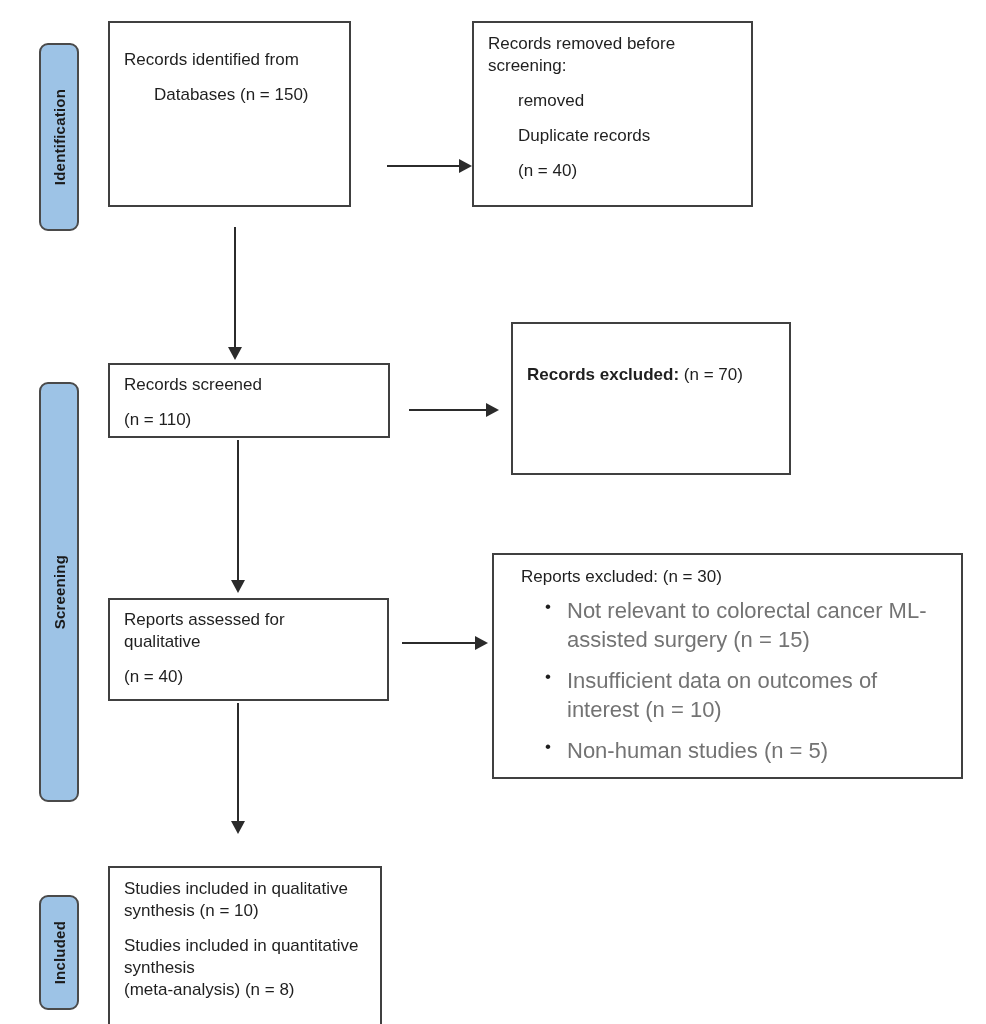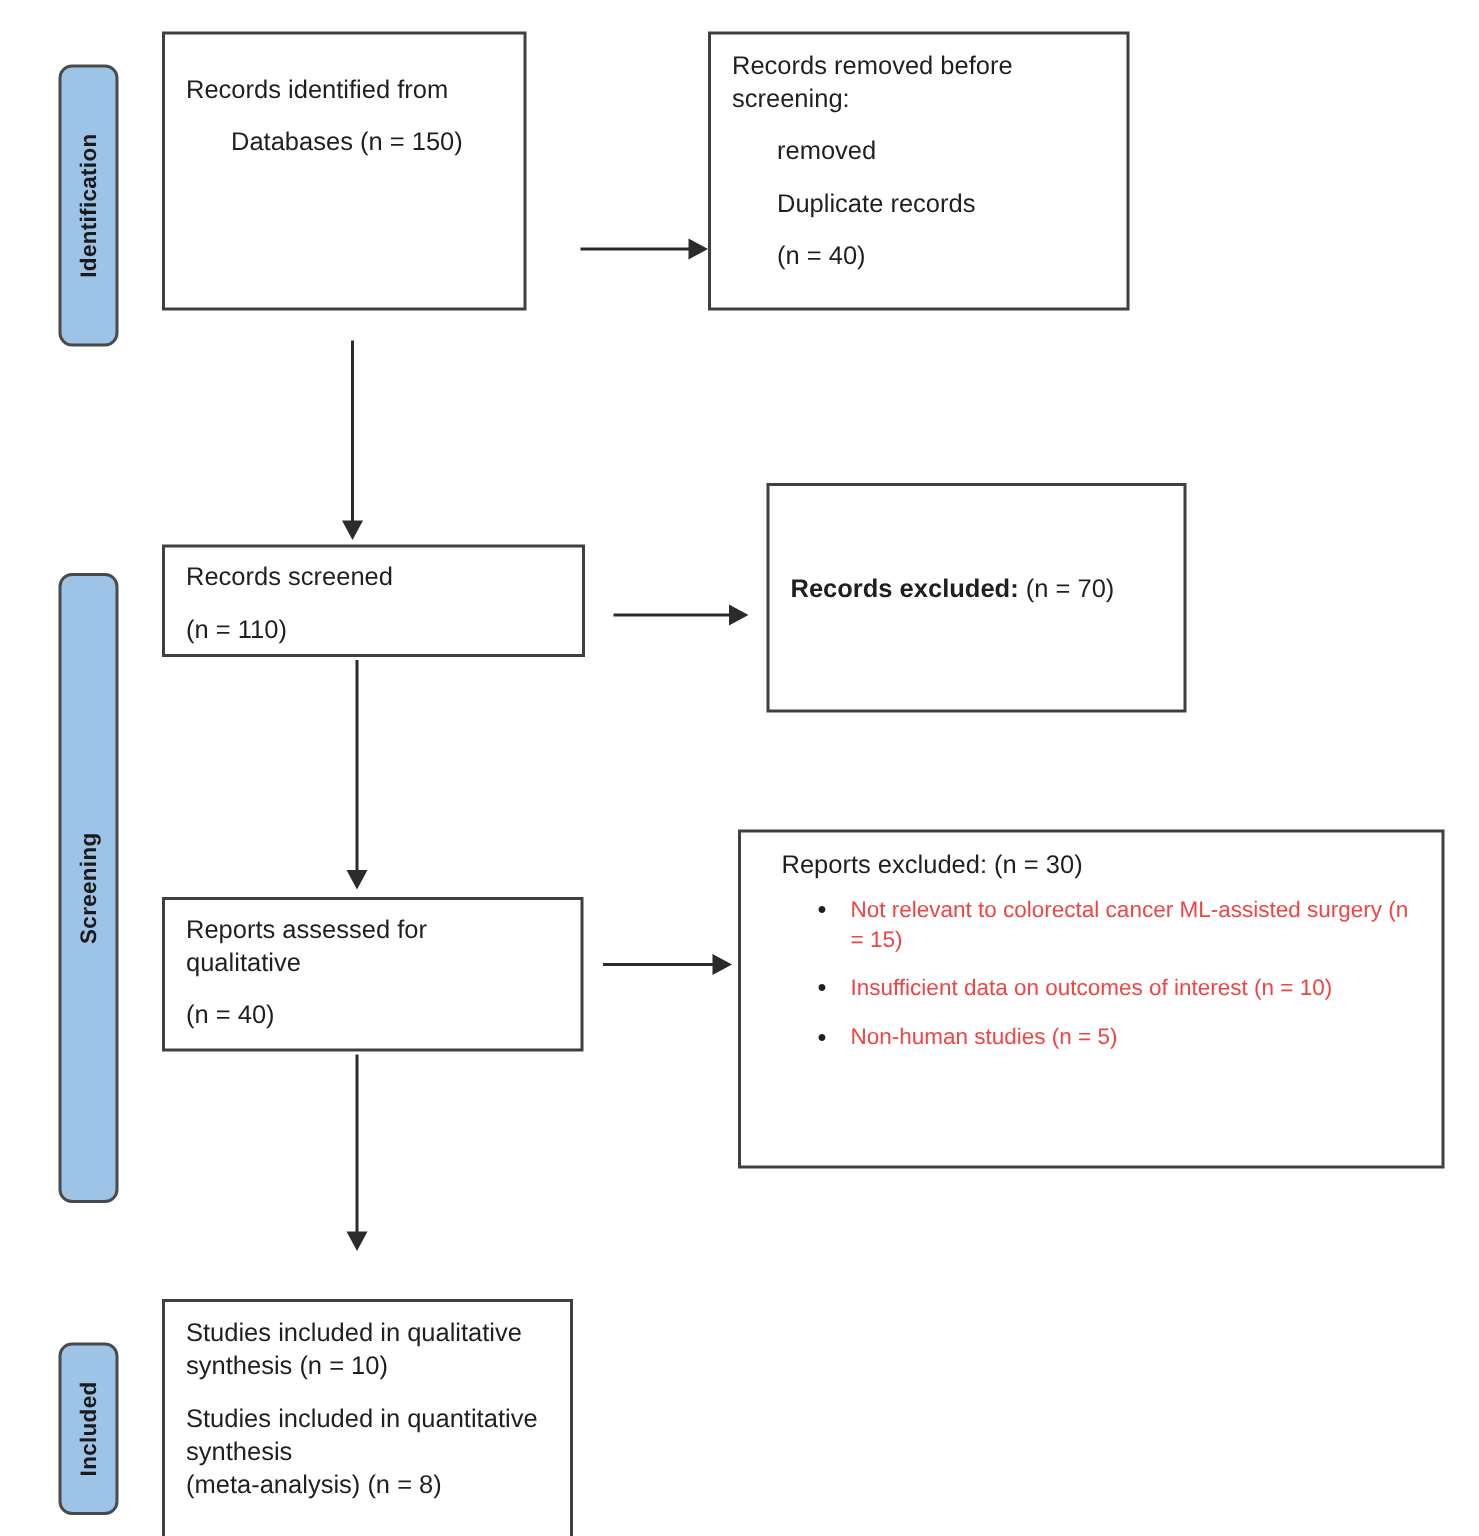--- a/index.html
+++ b/index.html
@@ -59,24 +59,24 @@
   .bold { font-weight: bold; }
 
   
   ul.bullets {
     margin: 9px 0 0 0;
     padding-left: 46px;
     list-style: none;
   }
   ul.bullets li {
     position: relative;
-    font-size: 15px;
+    font-size: 22px;
     line-height: 1.30;
     margin-bottom: 13px;
-    color: #ef4444;
+    color: #737373;
   }
   ul.bullets li:last-child { margin-bottom: 0; }
   ul.bullets li::before {
     content: "\2022";
     position: absolute;
     left: -22px;
     top: -1px;
     font-size: 17px;
     color: #1f1f1f;
   }
@@ -138,21 +138,21 @@
   <div class="arrowhead right" style="left:459px; top:159px;"></div>
 
   <div class="conn v" style="left:234px; top:227px; height:122px;"></div>
   <div class="arrowhead down" style="left:228px; top:347px;"></div>
 
   <div class="flow-box" style="left:108px; top:363px; width:282px; height:75px; padding-top:9px;">
     <p>Records screened</p>
     <p>(n = 110)</p>
   </div>
 
-  <div class="flow-box" style="left:511px; top:322px; width:280px; height:153px; padding-top:58px;">
+  <div class="flow-box" style="left:511px; top:322px; width:280px; height:153px; padding-top:40px;">
     <p><span class="bold">Records excluded:</span><span> (n = 70)</span></p>
   </div>
 
   <div class="conn h" style="left:409px; top:409px; width:79px;"></div>
   <div class="arrowhead right" style="left:486px; top:403px;"></div>
 
   <div class="conn v" style="left:237px; top:440px; height:142px;"></div>
   <div class="arrowhead down" style="left:231px; top:580px;"></div>
 
   <div class="flow-box" style="left:108px; top:598px; width:281px; height:103px; padding-top:9px;">

